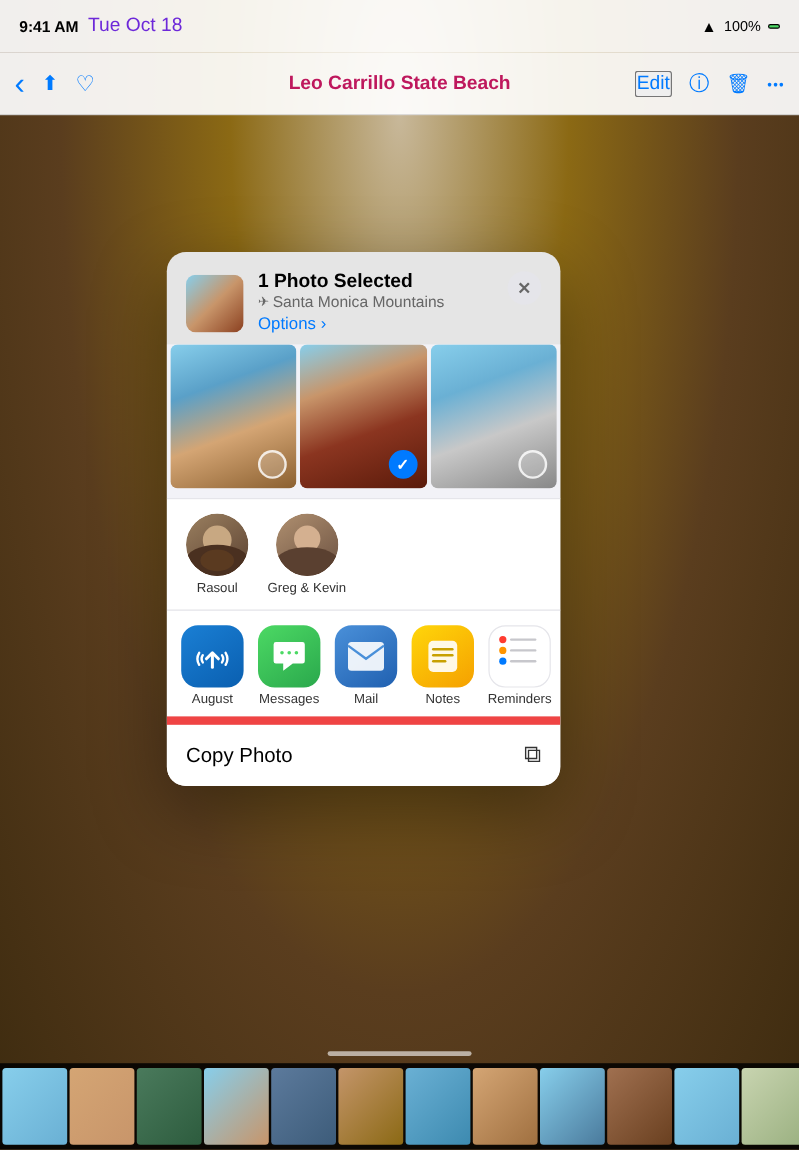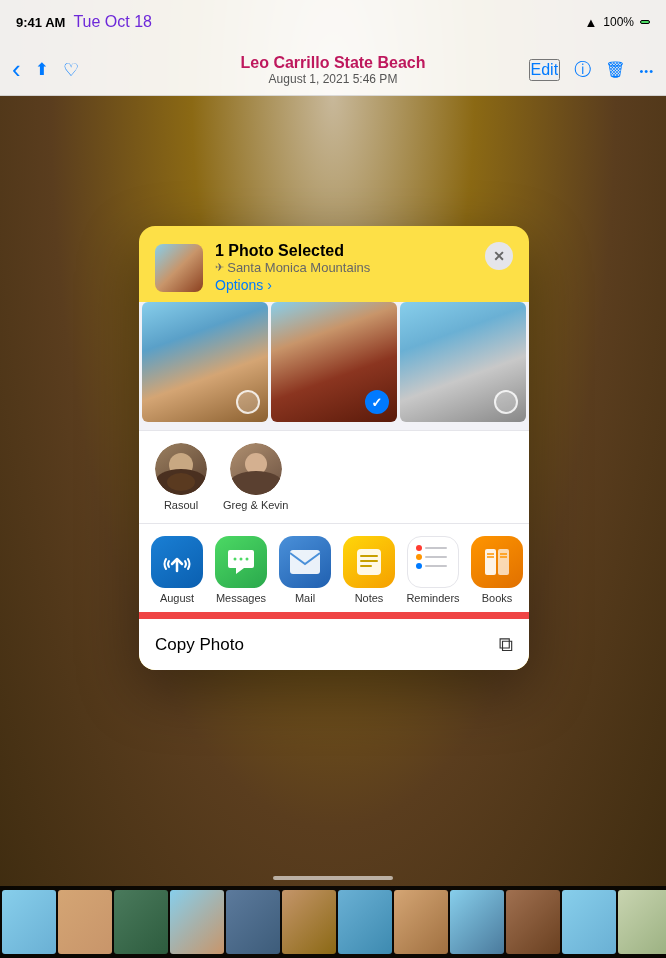--- a/index.html
+++ b/index.html
@@ -173,27 +173,26 @@
       background: rgba(255,255,255,0.6);
       border-radius: 2px;
       z-index: 20;
     }
 
     
     .share-sheet {
       position: absolute;
       top: 210px;
       left: 139px;
-      width: 390px;
-      background: #fde047;
+      width: 328px;
+      background: #e5e5e5;
       border-radius: 16px;
       z-index: 100;
       box-shadow: 0 20px 60px rgba(0,0,0,0.4);
       overflow: hidden;
-      margin-top: 16px;
     }
 
     
     .share-header {
       display: flex;
       align-items: center;
       padding: 16px 16px 8px 16px;
       position: relative;
     }
 
@@ -462,21 +461,20 @@
     </button>
     <button class="nav-btn">
       <span style="font-size:17px;">⬆</span>
     </button>
     <button class="nav-btn">
       <span style="font-size:18px;">♡</span>
     </button>
   </div>
   <div class="nav-center">
     <div class="nav-title">Leo Carrillo State Beach</div>
-    <div class="nav-subtitle">August 1, 2021  5:46 PM</div>
   </div>
   <div class="nav-right">
     <button class="nav-btn-text">Edit</button>
     <button class="nav-btn">
       <span style="font-size:17px; color:#007AFF;">ⓘ</span>
     </button>
     <button class="nav-btn">
       <span style="font-size:16px;">🗑</span>
     </button>
     <button class="nav-btn">

